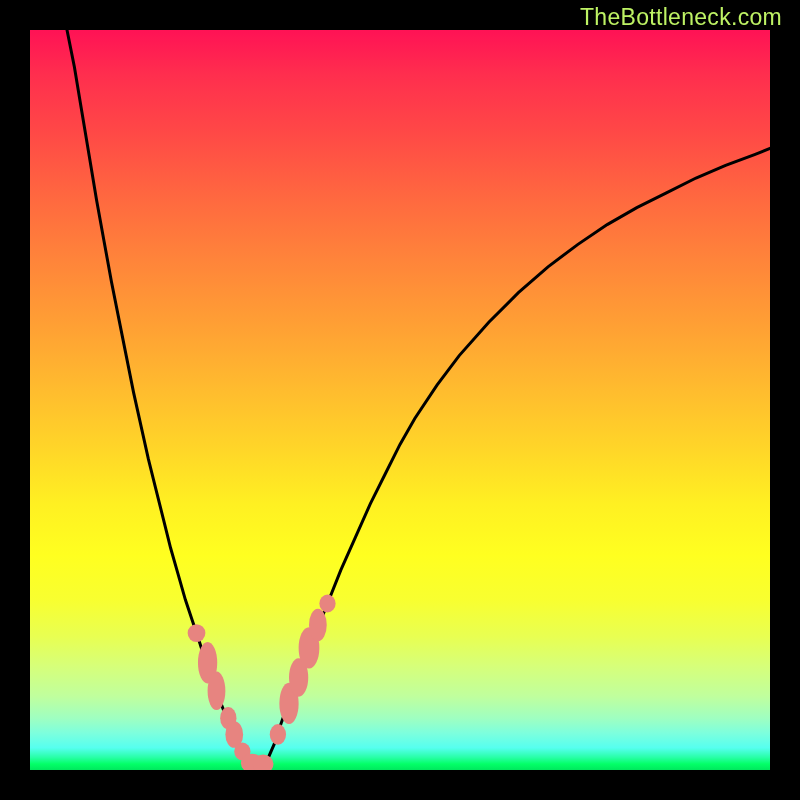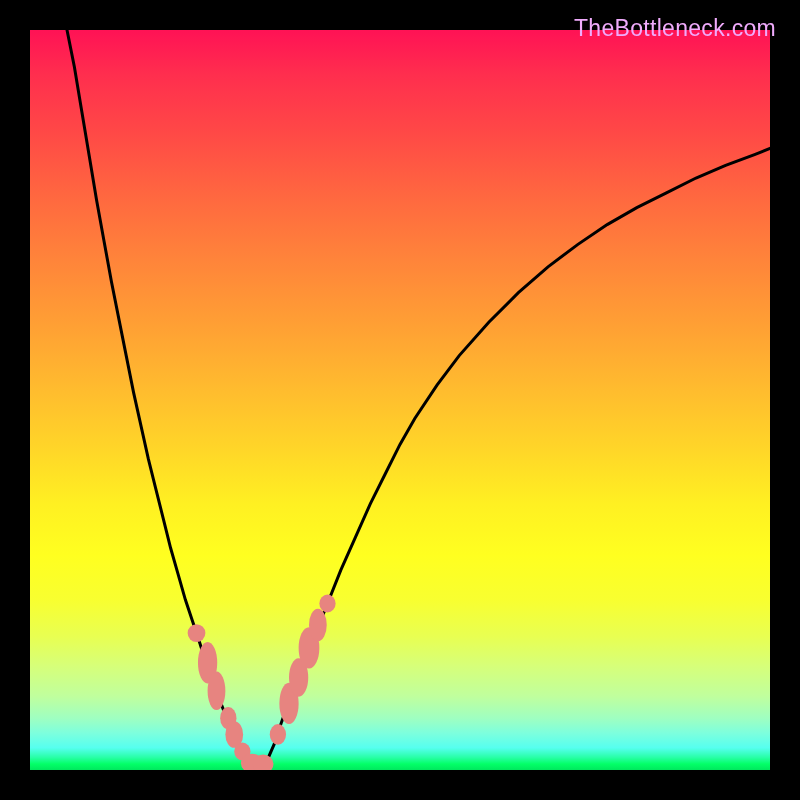--- a/index.html
+++ b/index.html
@@ -13,27 +13,26 @@
   }
   .frame {
     position: relative;
     width: 800px;
     height: 800px;
     background: #000;
   }
   .watermark {
     position: absolute;
     top: 4px;
-    right: 24px;
+    right: 18px;
     font-size: 23px;
     font-weight: 500;
-    color: #f0abfc;
+    color: #bef264;
     letter-spacing: 0.3px;
     z-index: 20;
-    margin-top: 11px;
   }
   .plot-area {
     position: absolute;
     left: 30px;
     top: 30px;
     width: 740px;
     height: 740px;
     overflow: hidden;
   }
   

